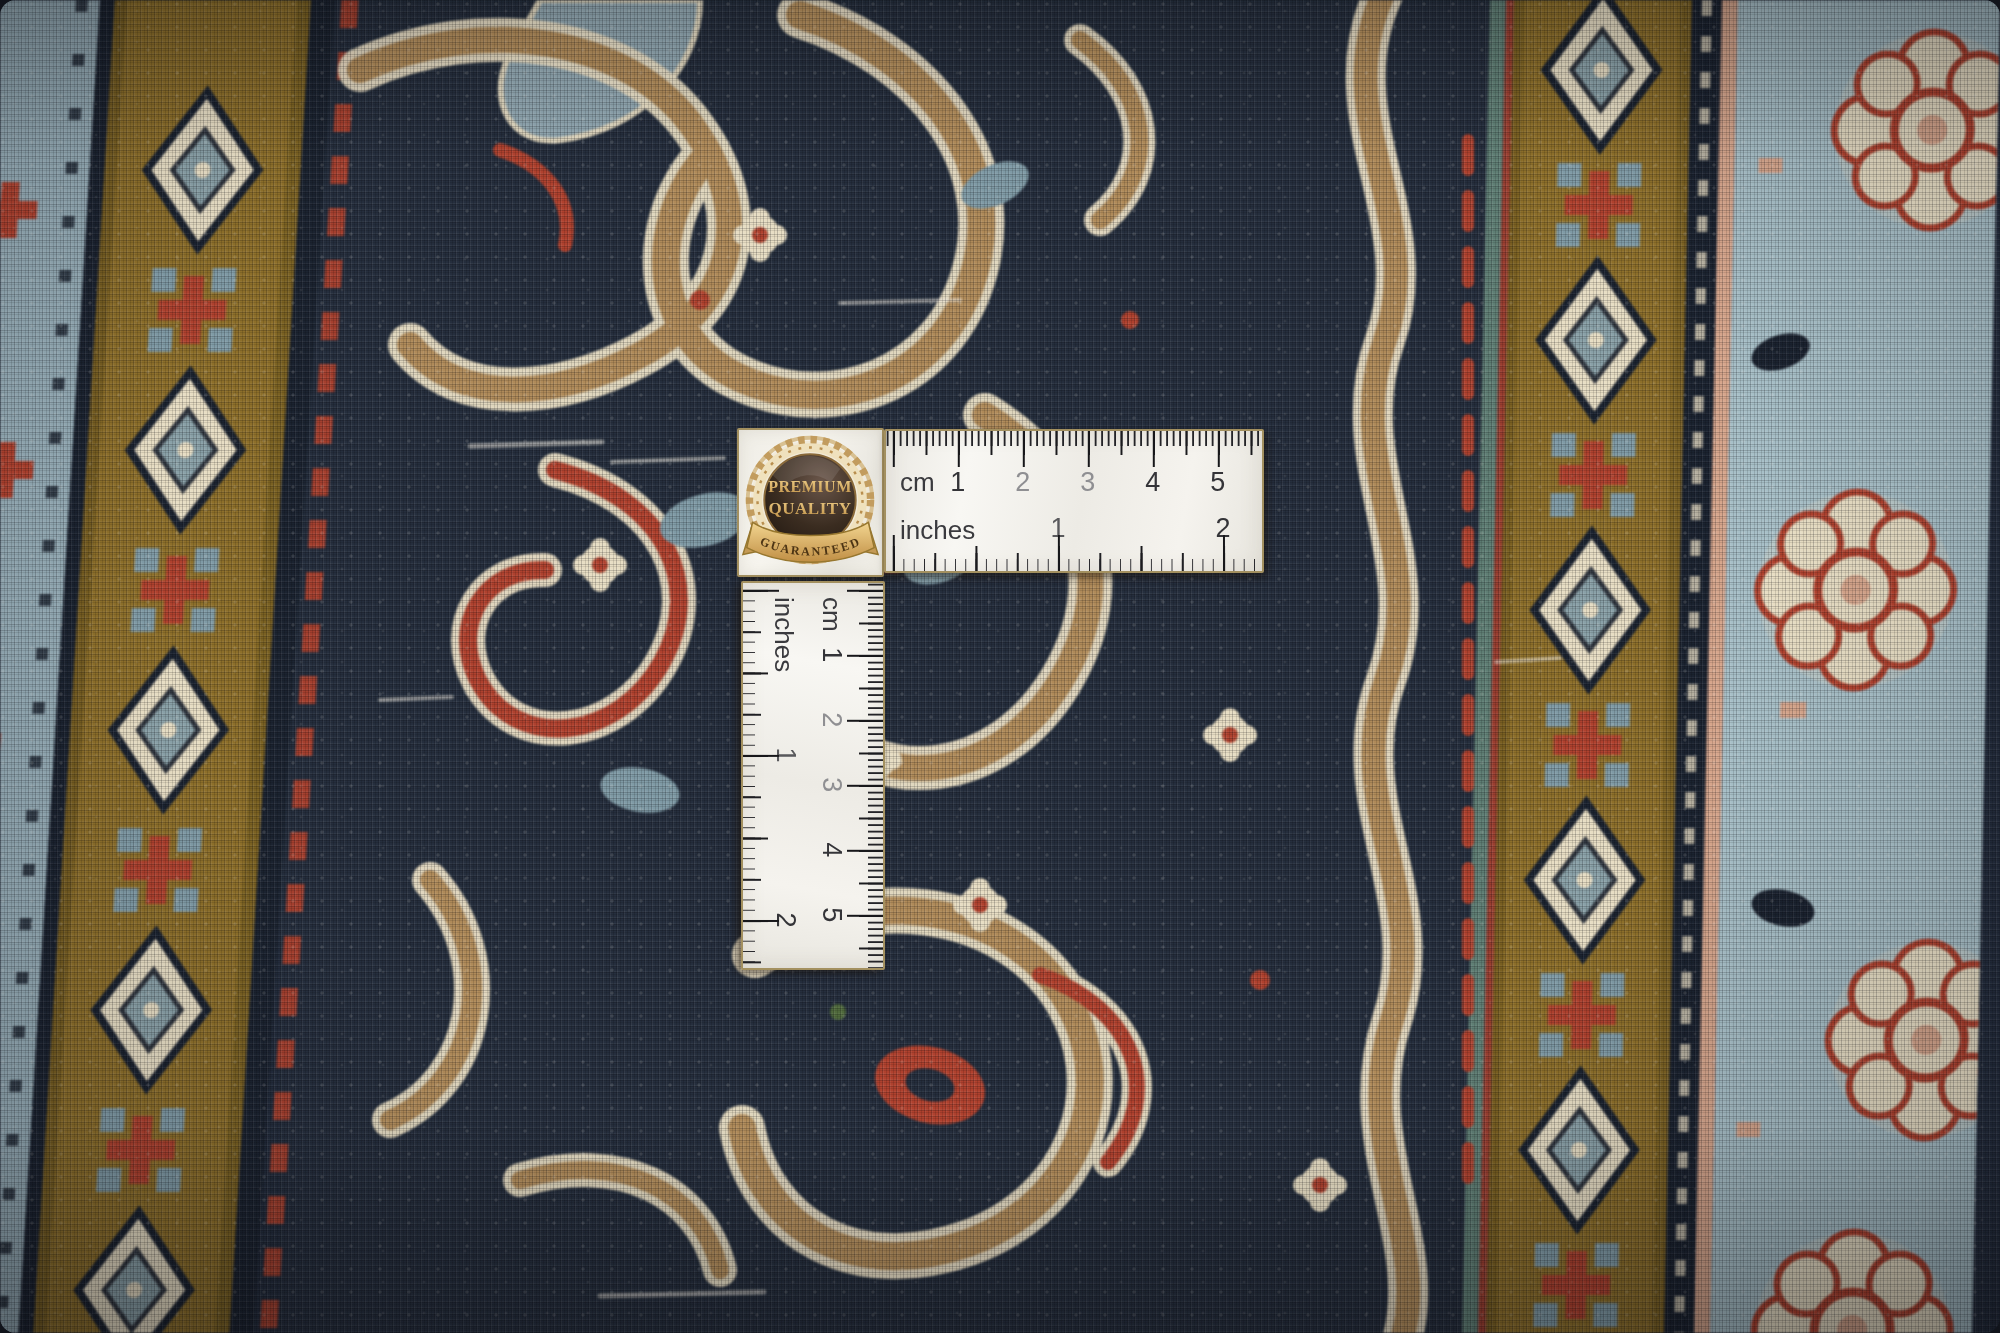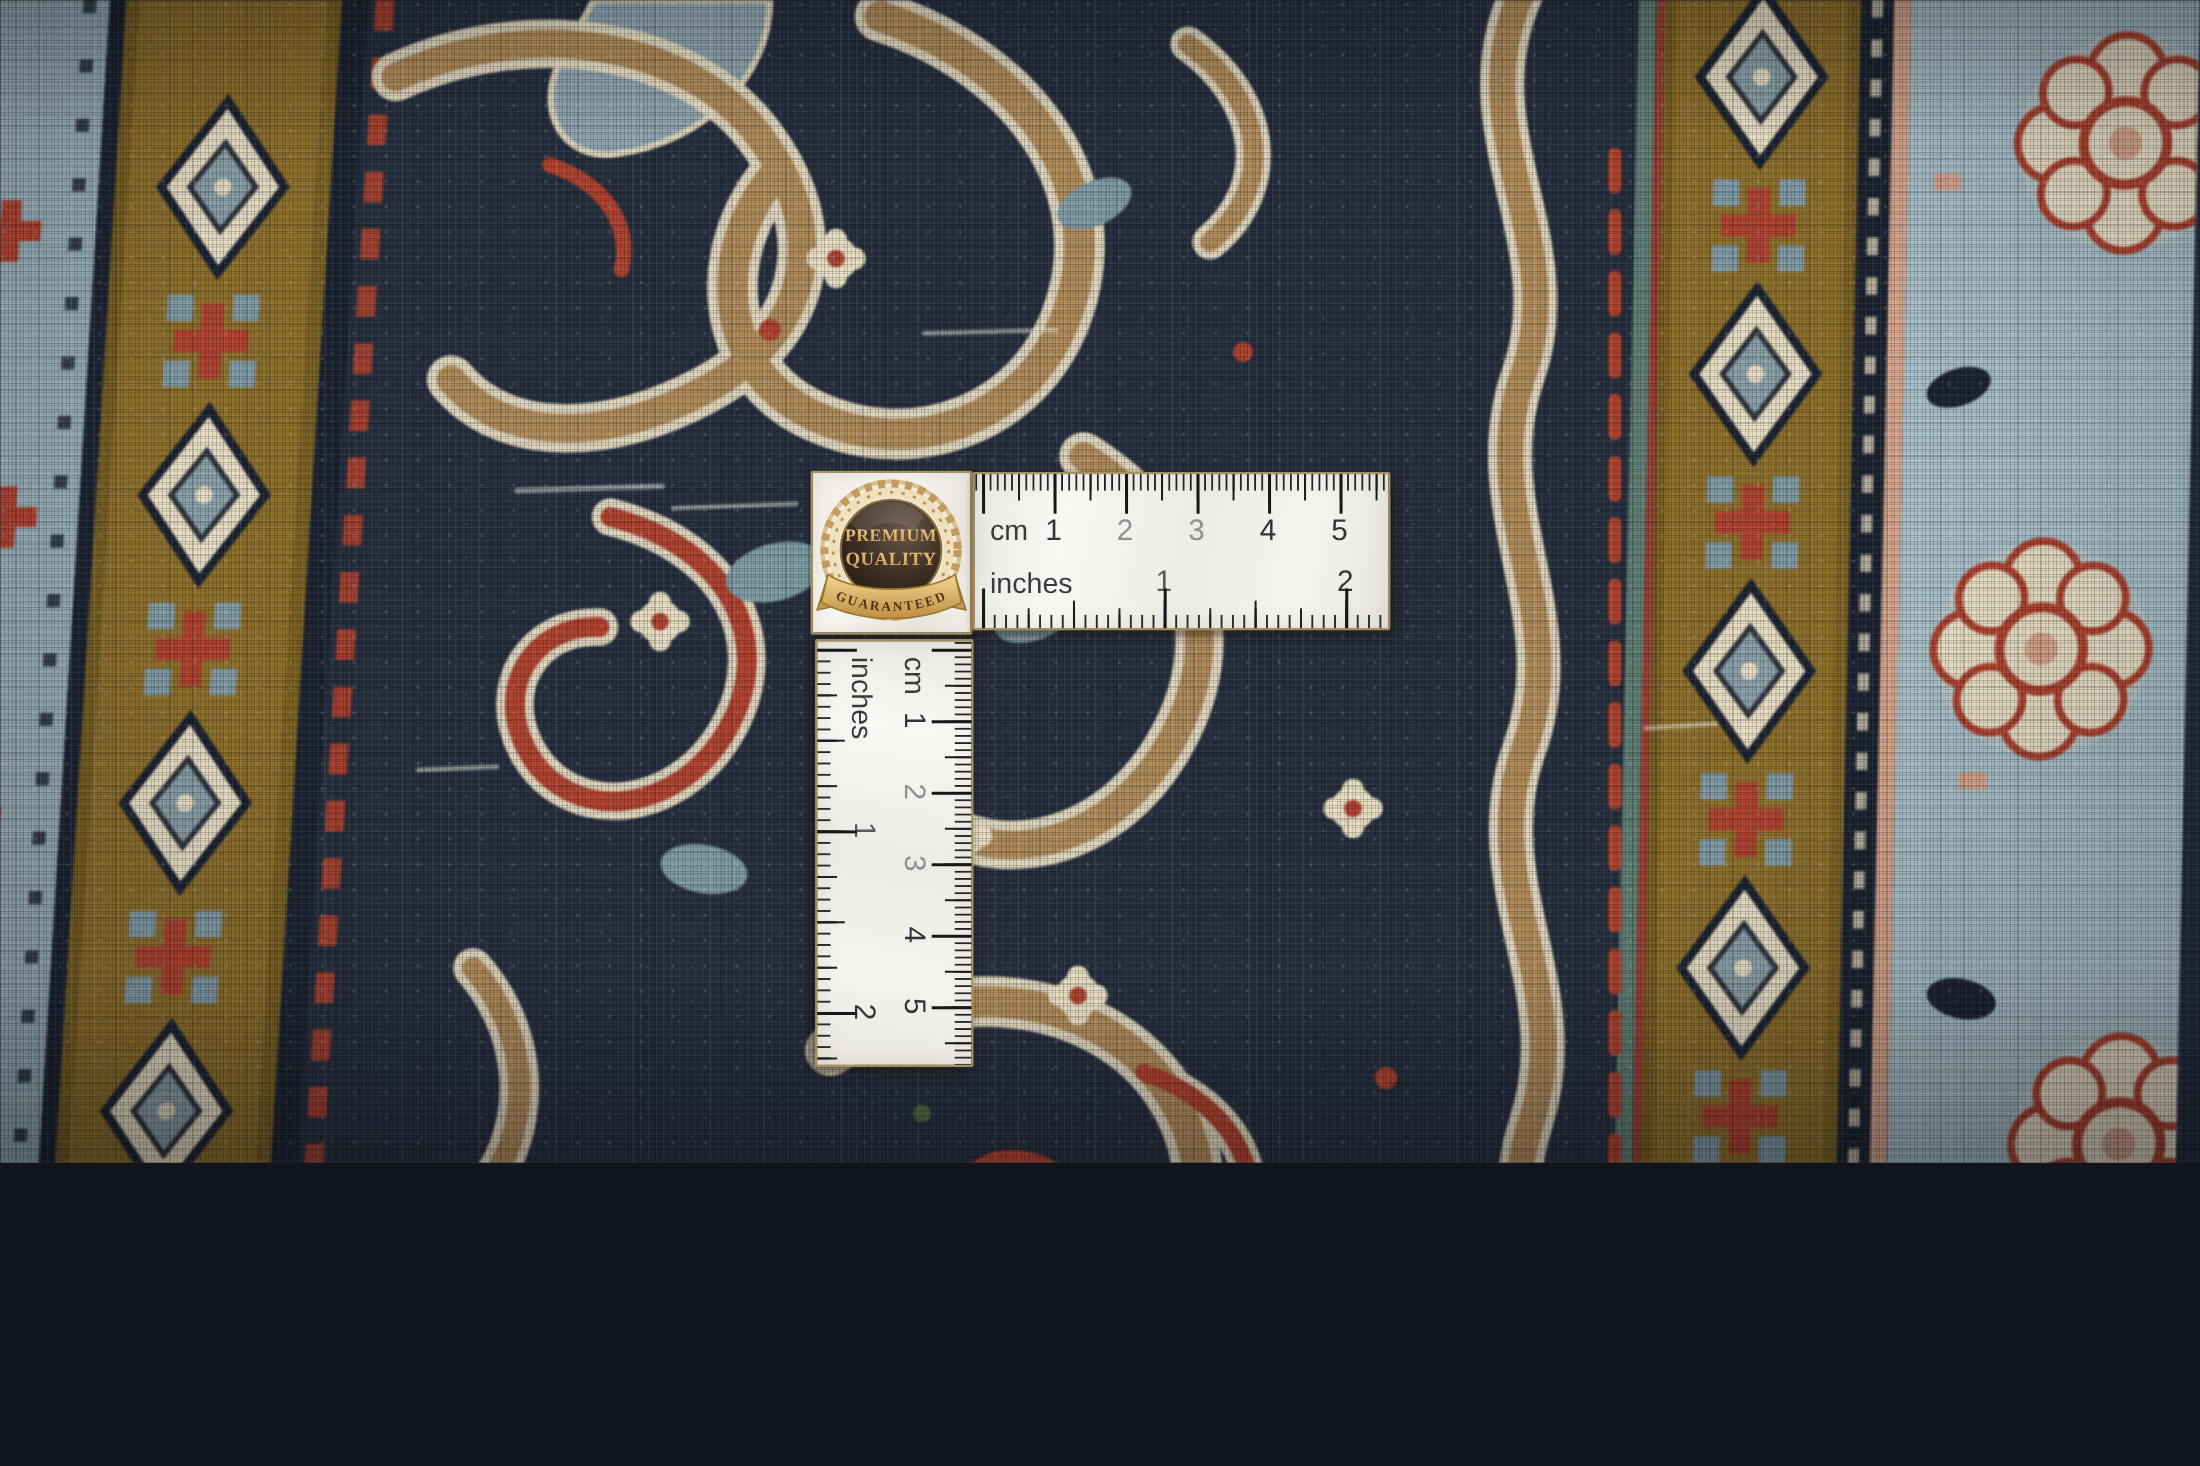--- a/index.html
+++ b/index.html
@@ -1,18 +1,18 @@
 <!DOCTYPE html>
 <html style="--c-navy_field: #242e3e; --c-navy_dark: #1b2331; --c-camel: #b18a56; --c-rust_brown: #9a6b45; --c-cream: #e8ddc1; --c-red: #b5402b; --c-steel_blue: #7e9aa6; --c-steel_light: #93abb6; --c-olive: #8f6f25; --c-olive_dark: #6e5519; --c-blue_band_right: #a6bfc8; --c-salmon: #d9a489; --c-teal: #5e7e74; --c-ruler_white: #f2f1ec; --c-tick_black: #1b1b1d; --c-gold: #c9a263; --c-gold_dark: #8a6a3a; --c-badge_brown: #2e2218;"><head>
 <meta charset="utf-8">
 <style>
   html,body{margin:0;padding:0;background:#11141b;}
   *{box-sizing:border-box;}
-  #stage{position:relative;width:2000px;height:1057px;overflow:hidden;background:#232c3c;
-         font-family:"Liberation Sans",sans-serif;}
+  #stage{position:relative;width:2000px;height:1333px;overflow:hidden;background:#232c3c;
+         font-family:"Liberation Sans",sans-serif;border-radius:16px;}
   .carpet-svg{position:absolute;left:0;top:0;width:2000px;height:1333px;
               filter:blur(0.8px) saturate(0.94);}
   
   .texture{position:absolute;inset:0;pointer-events:none;
     background:
       repeating-linear-gradient(90deg, rgba(8,8,16,.20) 0 1px, rgba(255,255,255,.06) 1px 2px,
         rgba(0,0,0,0) 2px 4px, rgba(0,0,0,.12) 4px 5px, rgba(0,0,0,0) 5px 7px),
       repeating-linear-gradient(0deg, rgba(5,5,10,.18) 0 1px, rgba(255,255,255,.05) 1px 2px,
         rgba(0,0,0,0) 2px 4px, rgba(0,0,0,.10) 4px 5px, rgba(0,0,0,0) 5px 6px);
   }

